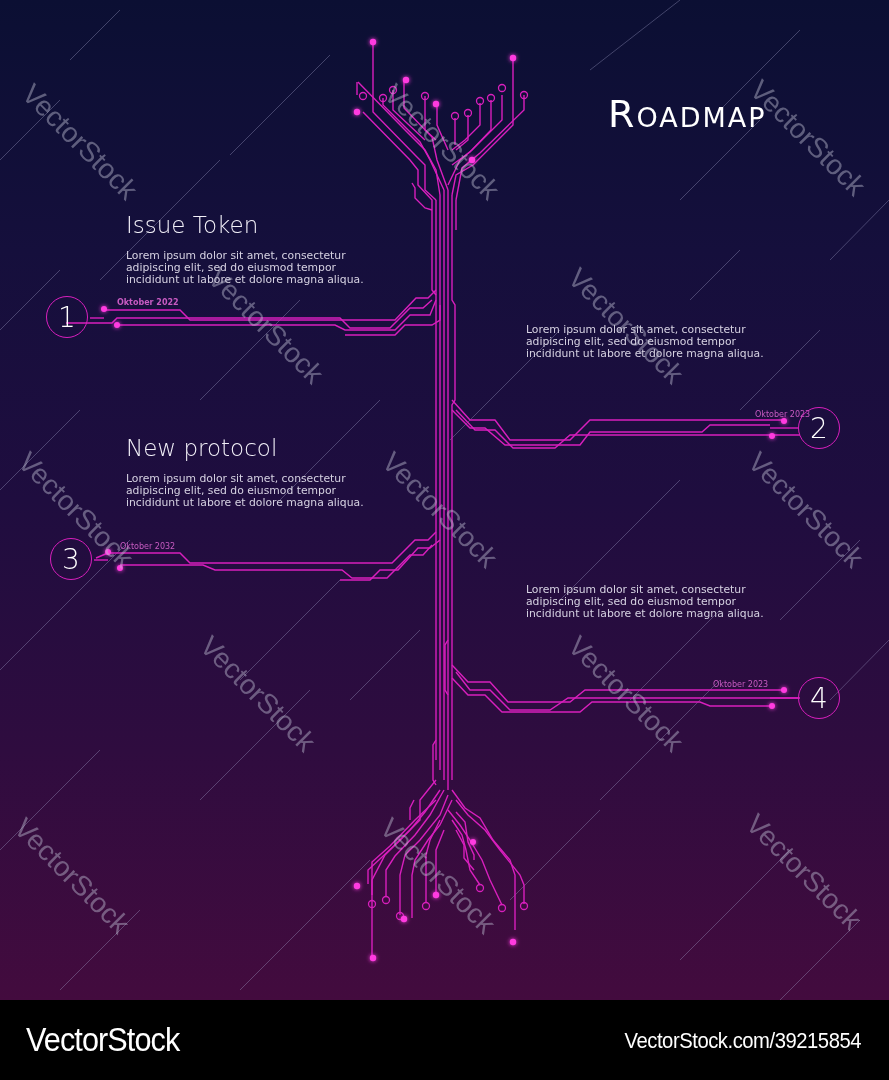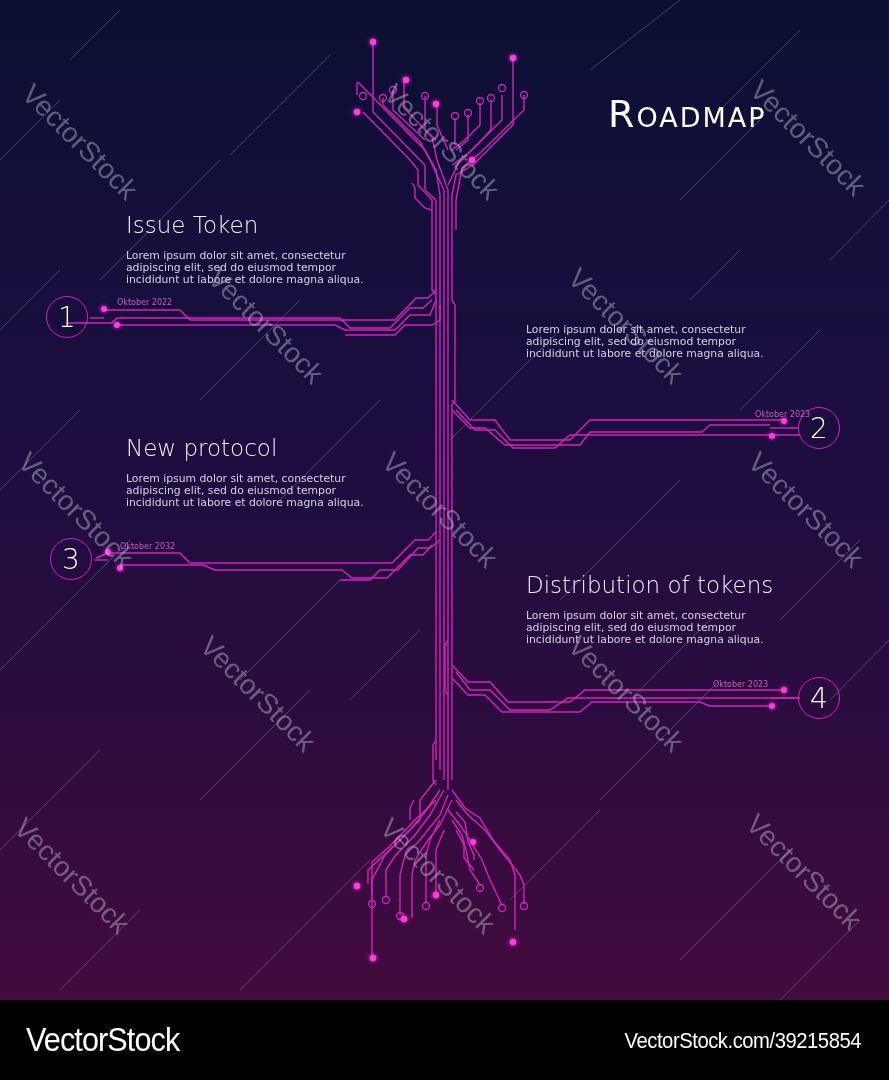--- a/index.html
+++ b/index.html
@@ -202,37 +202,36 @@
     </g>
   </svg>
 
   <div class="title">Roadmap</div>
 
   <div class="milestone" style="left:126px; top:196px;margin-top:16px;">
     <div class="ms-title">Issue Token</div>
     <div class="ms-desc">Lorem ipsum dolor sit amet, consectetur adipiscing elit, sed do eiusmod tempor incididunt ut labore et dolore magna aliqua.</div>
   </div>
   <div class="badge" style="left:46px; top:296px;">1</div>
-  <div class="date" style="left:117px; top:298px;">Oktober 2022</div>
+  <div class="date" style="left:117px; top:298px;font-weight:bold;">Oktober 2022</div>
 
   <div class="milestone" style="left:526px; top:312px;">
     <div class="ms-desc">Lorem ipsum dolor sit amet, consectetur adipiscing elit, sed do eiusmod tempor incididunt ut labore et dolore magna aliqua.</div>
   </div>
   <div class="badge" style="left:798px; top:407px;">2</div>
   <div class="date" style="left:755px; top:410px;">Oktober 2023</div>
 
   <div class="milestone" style="left:126px; top:435px;">
     <div class="ms-title">New protocol</div>
     <div class="ms-desc">Lorem ipsum dolor sit amet, consectetur adipiscing elit, sed do eiusmod tempor incididunt ut labore et dolore magna aliqua.</div>
   </div>
   <div class="badge" style="left:50px; top:538px;">3</div>
   <div class="date" style="left:120px; top:542px;">Oktober 2032</div>
 
   <div class="milestone" style="left:526px; top:572px;">
-    <div class="ms-title">Distribution of tokens</div>
     <div class="ms-desc">Lorem ipsum dolor sit amet, consectetur adipiscing elit, sed do eiusmod tempor incididunt ut labore et dolore magna aliqua.</div>
   </div>
   <div class="badge" style="left:798px; top:677px;">4</div>
   <div class="date" style="left:713px; top:680px;">Oktober 2023</div>
 
   <div class="wm" style="left:38px; top:78px;">VectorStock</div>
   <div class="wm" style="left:400px; top:78px;">VectorStock</div>
   <div class="wm" style="left:766px; top:74px;">VectorStock</div>
   <div class="wm" style="left:224px; top:262px;">VectorStock</div>
   <div class="wm" style="left:584px; top:262px;">VectorStock</div>

